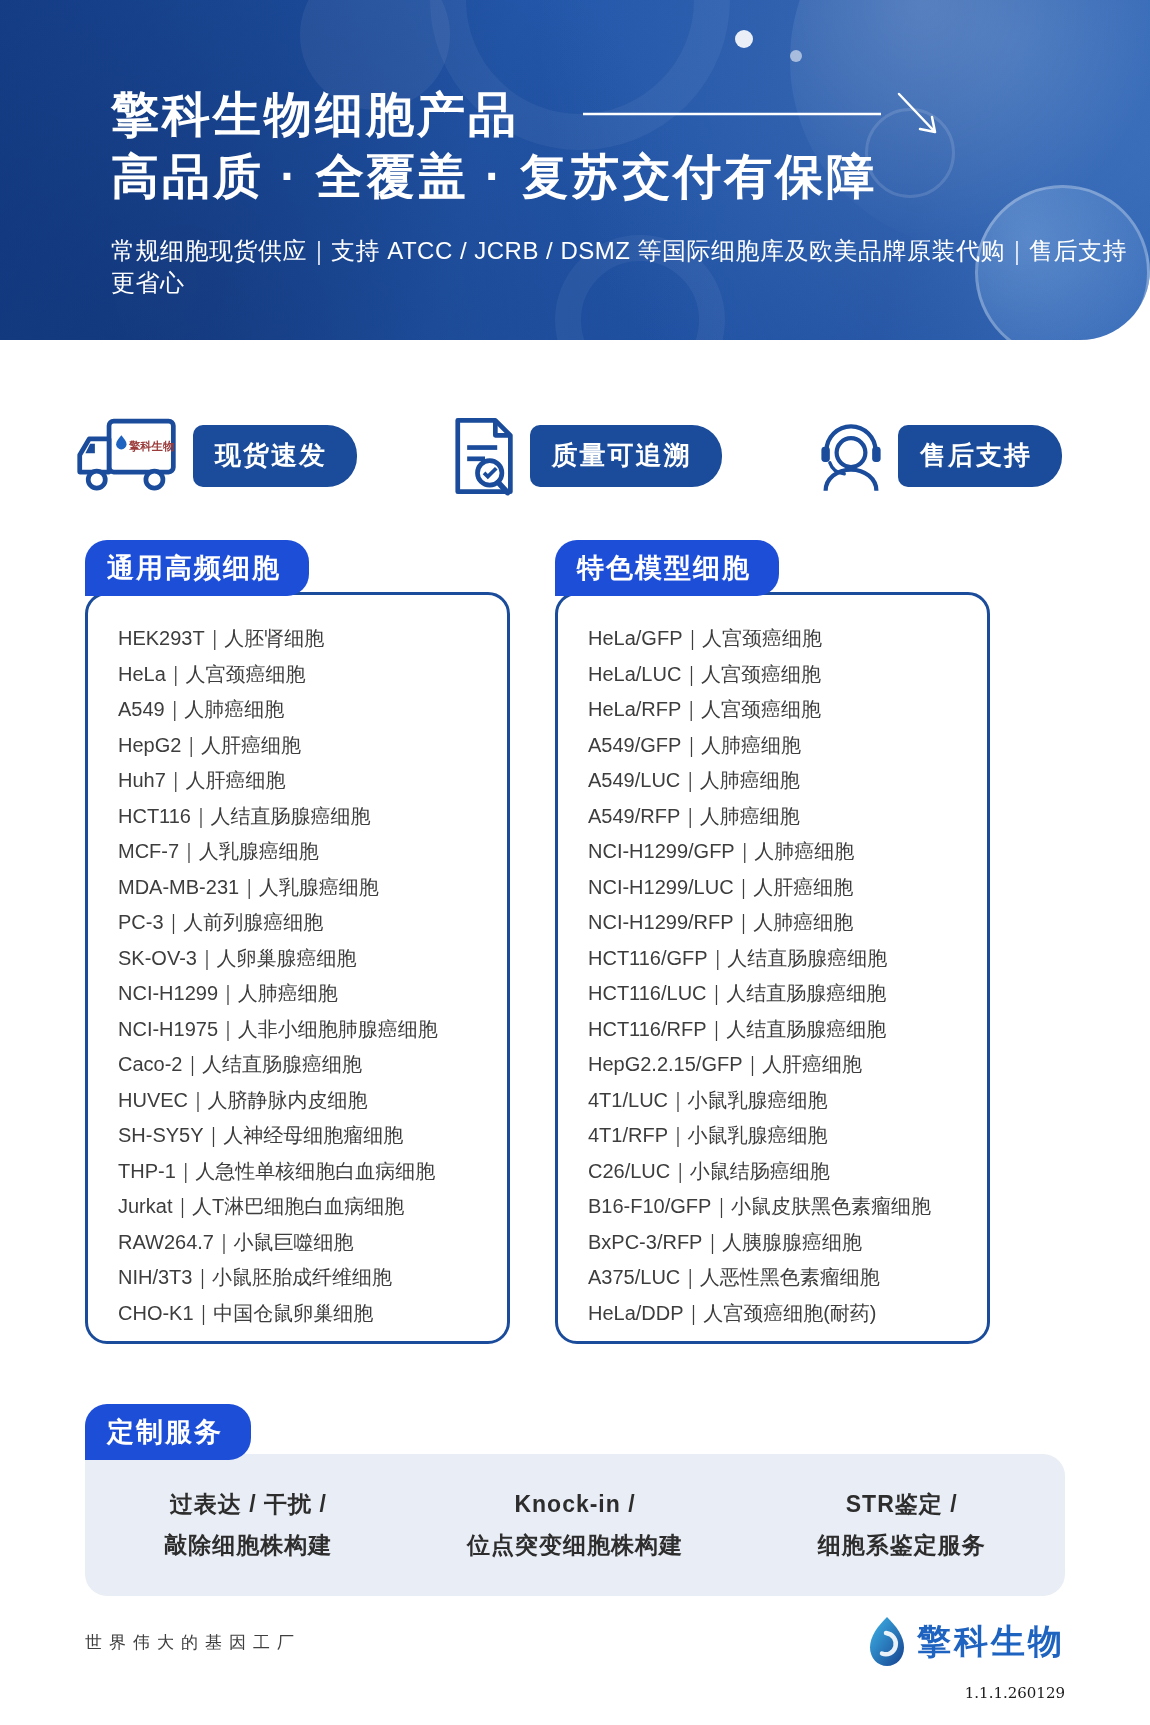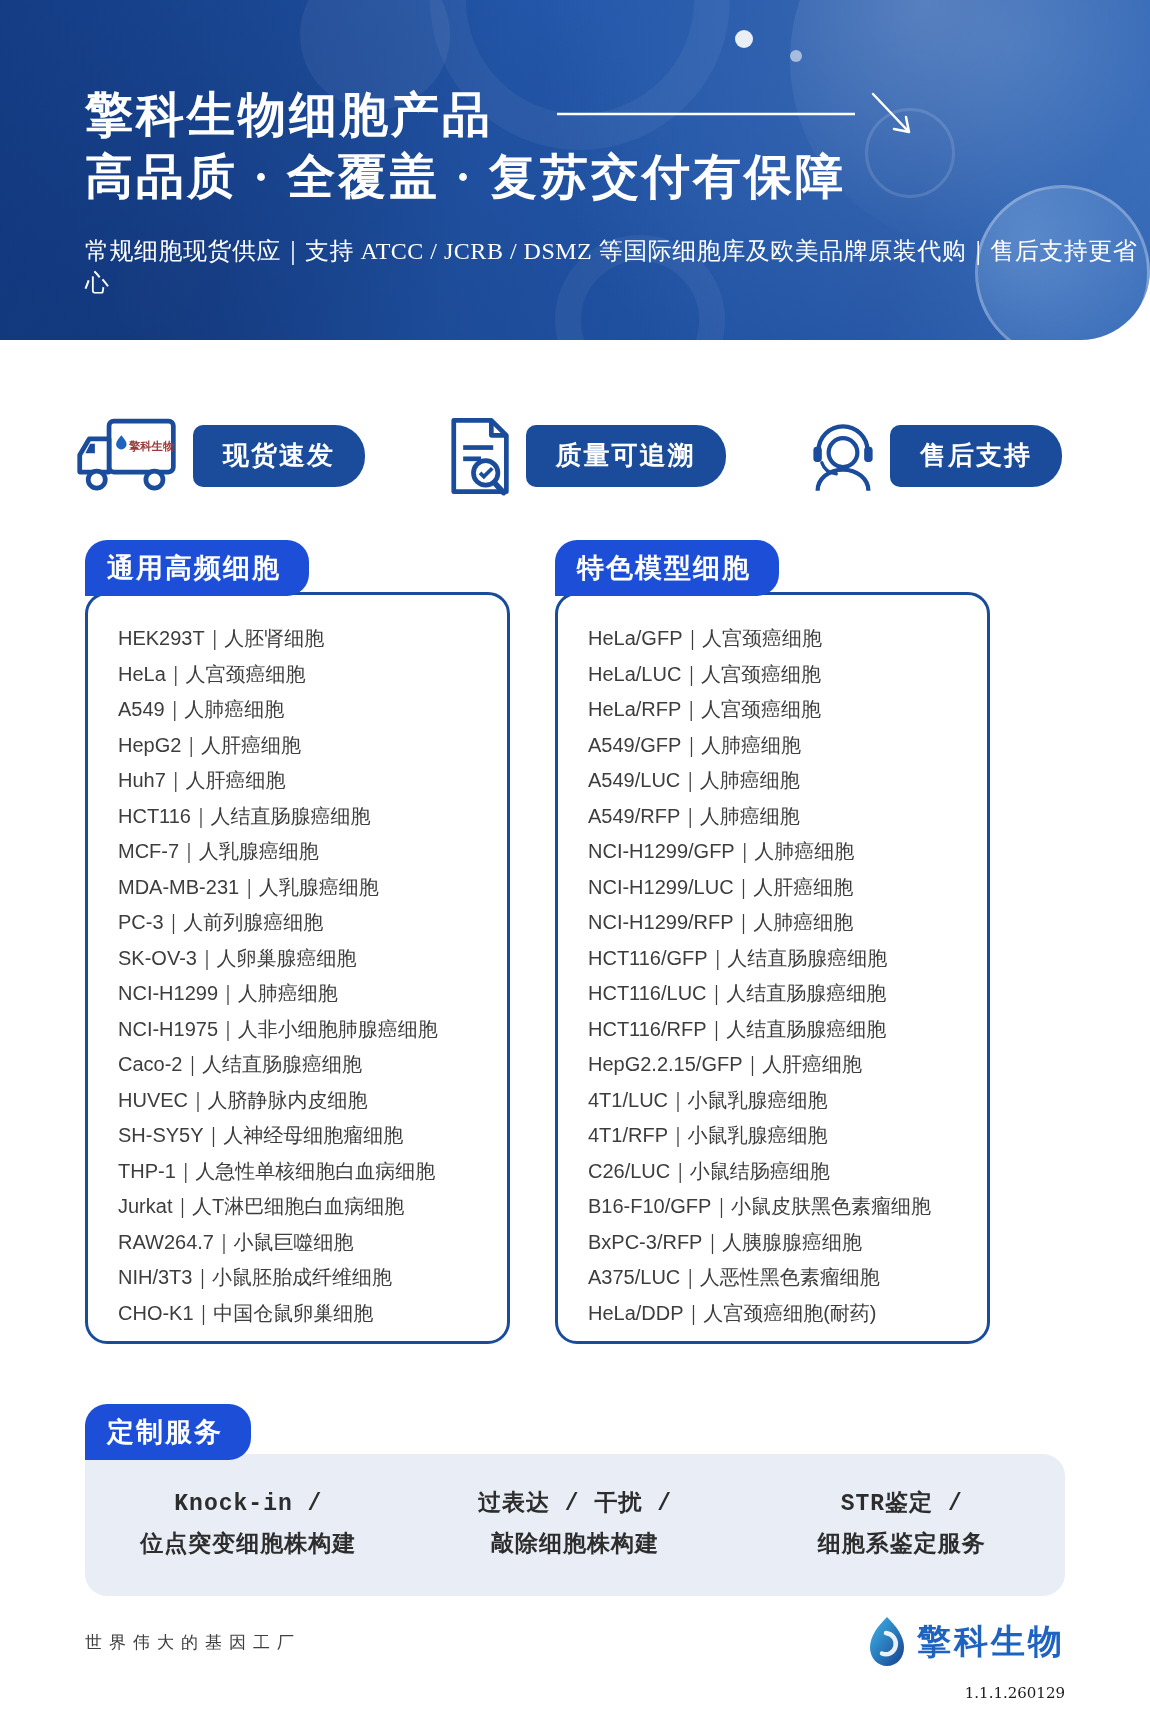--- a/index.html
+++ b/index.html
@@ -19,50 +19,50 @@
   .b1{width:300px;height:300px;left:430px;top:-150px;border:36px solid rgba(255,255,255,.05);}
   .b2{width:380px;height:380px;left:790px;top:-130px;background:radial-gradient(circle at 35% 35%, rgba(255,255,255,.16), rgba(255,255,255,0) 70%);}
   .b3{width:175px;height:175px;left:975px;top:185px;border:3px solid rgba(255,255,255,.28);background:radial-gradient(circle at 30% 30%, rgba(160,200,245,.35), rgba(160,200,245,.05));}
   .b4{width:150px;height:150px;left:300px;top:-40px;background:rgba(255,255,255,.06);}
   .b5{width:18px;height:18px;left:735px;top:30px;background:rgba(255,255,255,.9);}
   .b6{width:12px;height:12px;left:790px;top:50px;background:rgba(255,255,255,.55);}
   .b7{width:170px;height:170px;left:555px;top:235px;border:26px solid rgba(255,255,255,.05);}
   .b8{width:140px;height:140px;left:115px;top:225px;background:radial-gradient(circle at 40% 35%, rgba(25,60,130,.55), rgba(25,60,130,0) 70%);}
   .b9{width:90px;height:90px;left:865px;top:108px;border:3px solid rgba(255,255,255,.13);}
 
-  .banner-content { position:relative; z-index:2; padding:84px 0 0 85px;font-family:Liberation Serif, serif; }
+  .banner-content { position:relative; z-index:2; padding:84px 0 0 111px; }
   .title-row { display:flex; align-items:center; }
   .title { font-size:48px; font-weight:bold; letter-spacing:3px; line-height:1.3; }
   .arrow-svg { margin-left:64px; margin-top:2px; }
   .subtitle { margin-top:26px; font-size:24px; letter-spacing:.5px; font-weight:normal; }
 
   
   .features { display:flex; justify-content:space-between; align-items:center; margin:76px 88px 0 75px; }
   .feature { display:flex; align-items:center; gap:14px; }
   .badge {
     background:#1a4c9b; color:#fff; font-size:26px; font-weight:bold; letter-spacing:2px;
-    padding:13px 30px 14px 30px; border-radius:10px 30px 30px 10px; white-space:nowrap;
+    padding:13px 30px 14px 22px; border-radius:10px 30px 30px 10px; white-space:nowrap;
   }
 
   
   .columns { display:flex; gap:45px; margin:44px 85px 0 85px; }
   .col-left { width:425px; } .col-right { width:435px; }
   .tab {
     display:inline-block; position:relative; z-index:2;
     background:#1d4ed8; color:#fff; font-size:27px; font-weight:bold; letter-spacing:2px;
     padding:10px 28px 10px 22px; border-radius:22px 22px 22px 0;
   }
   .list-box {
     position:relative; z-index:1; margin-top:-4px; background:#fff;
     border:3px solid #1a4c9b; border-radius:22px; padding:26px 14px 10px 30px;
   }
   .cell-item { font-size:20px; line-height:35.5px; color:#3d3d3d; white-space:nowrap; }
 
   
-  .custom { margin:60px 85px 0 85px;font-family:Liberation Mono, monospace; }
+  .custom { margin:60px 85px 0 85px; }
   .panel {
     position:relative; z-index:1; margin-top:-6px; background:#e9edf5;
     border-radius:0 22px 22px 22px; height:142px;
     display:flex; align-items:center;
   }
   .service { flex:1; text-align:center; font-size:23px; font-weight:600; color:#2d2d2d; line-height:41px; letter-spacing:1px; }
 
   
   .footer { display:flex; justify-content:space-between; align-items:center; margin:20px 85px 0 85px; }
   .slogan { font-size:17px; letter-spacing:7px; color:#3f3f3f; font-weight:500; }
@@ -195,26 +195,26 @@
           <div class="cell-item">HeLa/DDP｜人宫颈癌细胞(耐药)</div>
         </div>
     </div>
 
   </div>
 
   <div class="custom">
     <div class="tab">定制服务</div>
     <div class="panel">
         <div class="service">
+        <div>过表达 / 干扰 /</div>
+        <div>敲除细胞株构建</div>
+      </div>
+        <div class="service">
         <div>Knock-in /</div>
         <div>位点突变细胞株构建</div>
-      </div>
-        <div class="service">
-        <div>过表达 / 干扰 /</div>
-        <div>敲除细胞株构建</div>
       </div>
         <div class="service">
         <div>STR鉴定 /</div>
         <div>细胞系鉴定服务</div>
       </div>
       </div>
   </div>
 
   <div class="footer">
     <div class="slogan">世界伟大的基因工厂</div>

